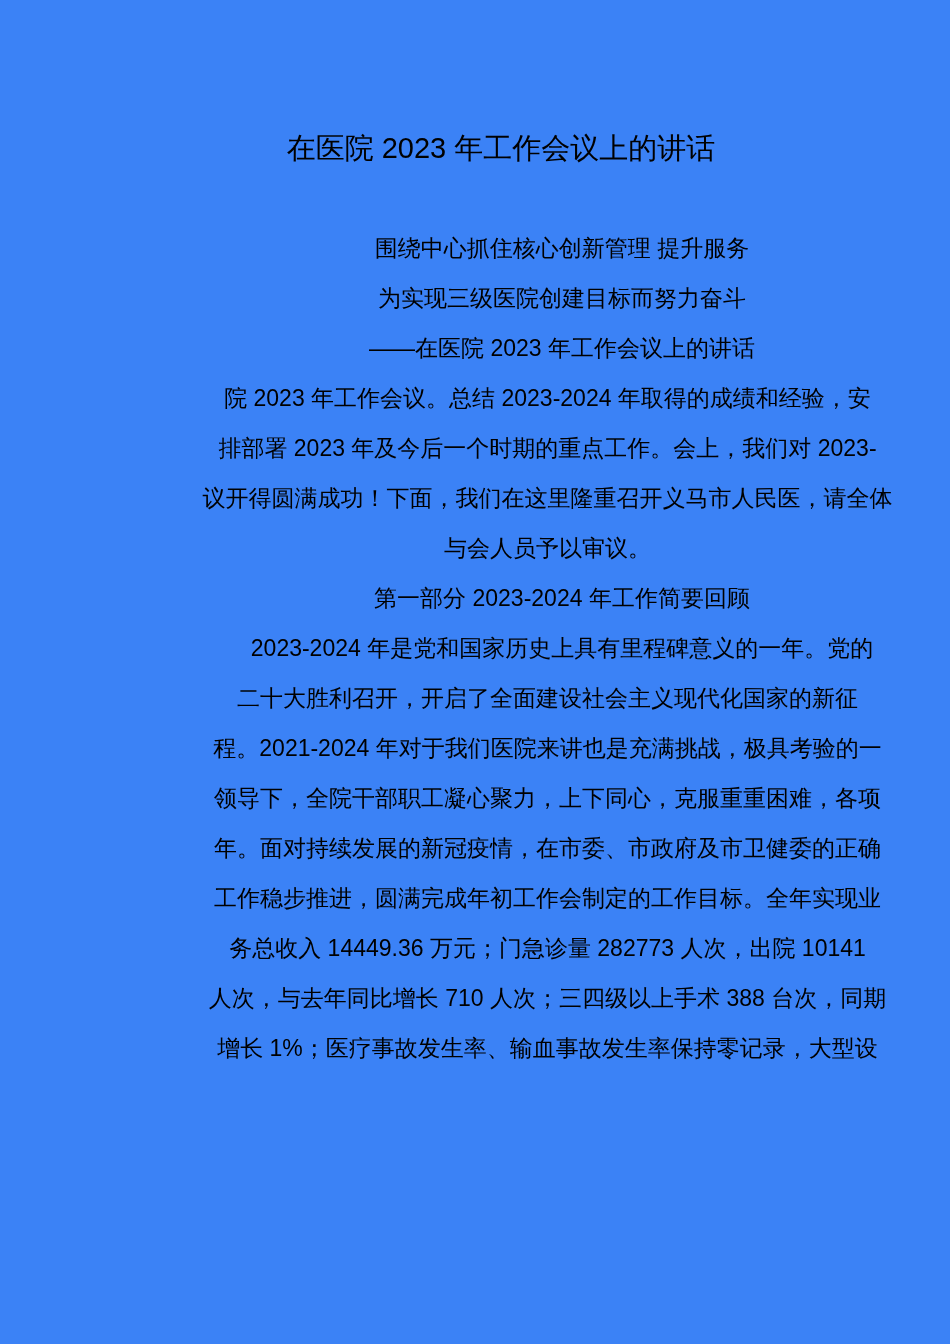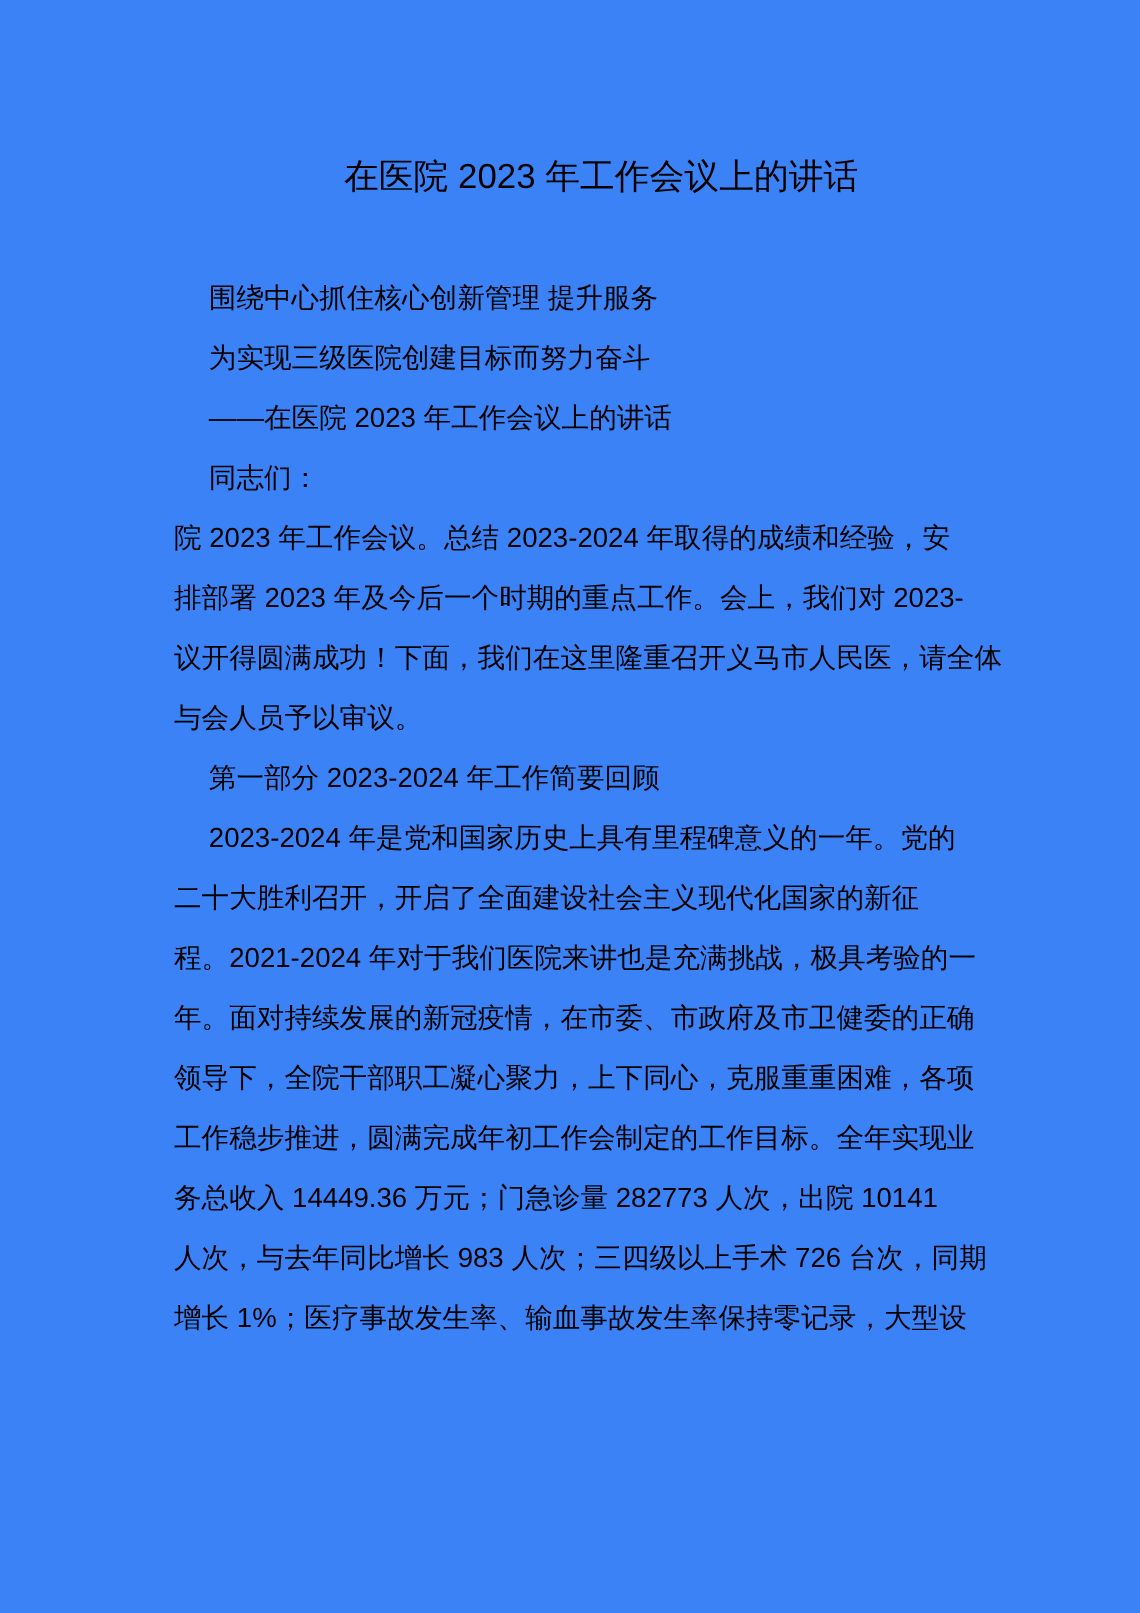--- a/index.html
+++ b/index.html
@@ -22,49 +22,49 @@
     font-weight: 400;
     line-height: 40px;
     text-align: center;
     position: relative;
     left: 26px;           
     white-space: pre;
   }
   .doc-body {
     padding-left: 145px;
     padding-right: 0;
+    text-align: center;
   }
   .line {
     height: 50px;
     line-height: 50px;
     font-size: 23px;
     white-space: pre;     
   }
   .line.indent {
     padding-left: 29px;   
   }
 </style>
 </head>
 <body>
 
 <div class="page">
   <h1 class="doc-title">在医院 2023 年工作会议上的讲话</h1>
   <div class="doc-body">
       <div class="line indent">围绕中心抓住核心创新管理 提升服务</div>
       <div class="line indent">为实现三级医院创建目标而努力奋斗</div>
       <div class="line indent">——在医院 2023 年工作会议上的讲话</div>
-      <div class="line indent">同志们：</div>
       <div class="line">院 2023 年工作会议。总结 2023-2024 年取得的成绩和经验，安</div>
       <div class="line">排部署 2023 年及今后一个时期的重点工作。会上，我们对 2023-</div>
       <div class="line">议开得圆满成功！下面，我们在这里隆重召开义马市人民医，请全体</div>
       <div class="line">与会人员予以审议。</div>
       <div class="line indent">第一部分 2023-2024 年工作简要回顾</div>
       <div class="line indent">2023-2024 年是党和国家历史上具有里程碑意义的一年。党的</div>
       <div class="line">二十大胜利召开，开启了全面建设社会主义现代化国家的新征</div>
       <div class="line">程。2021-2024 年对于我们医院来讲也是充满挑战，极具考验的一</div>
+      <div class="line">领导下，全院干部职工凝心聚力，上下同心，克服重重困难，各项</div>
       <div class="line">年。面对持续发展的新冠疫情，在市委、市政府及市卫健委的正确</div>
-      <div class="line">领导下，全院干部职工凝心聚力，上下同心，克服重重困难，各项</div>
       <div class="line">工作稳步推进，圆满完成年初工作会制定的工作目标。全年实现业</div>
       <div class="line">务总收入 14449.36 万元；门急诊量 282773 人次，出院 10141</div>
-      <div class="line">人次，与去年同比增长 983 人次；三四级以上手术 726 台次，同期</div>
+      <div class="line">人次，与去年同比增长 710 人次；三四级以上手术 388 台次，同期</div>
       <div class="line">增长 1%；医疗事故发生率、输血事故发生率保持零记录，大型设</div>
     </div>
 </div>
 
 </body></html>

